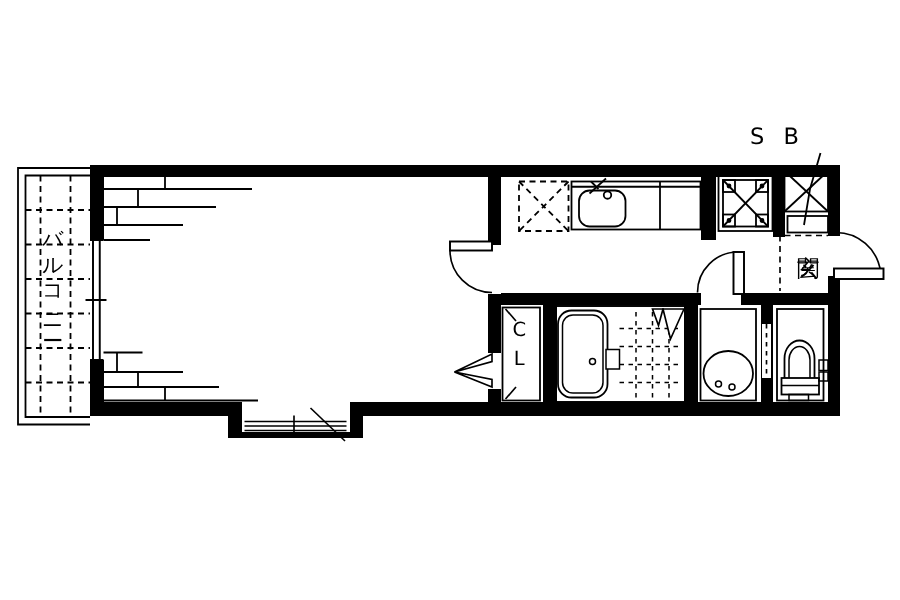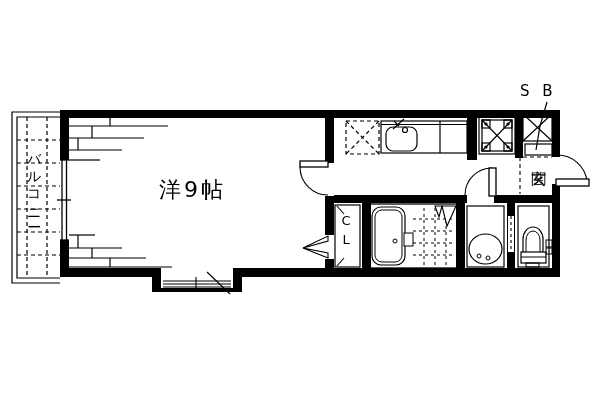--- a/index.html
+++ b/index.html
@@ -7,21 +7,21 @@
     position:relative;width:600px;height:400px;background:#ffffff;
     font-family:"DejaVu Sans",sans-serif;color:#000;overflow:hidden;
   }
   .stage svg{position:absolute;left:0;top:0;}
   .lbl{position:absolute;color:#000;white-space:nowrap;line-height:1.05;}
   .v{writing-mode:vertical-rl;text-orientation:upright;}
   .lbl-room{left:159px;top:178px;font-size:22px;letter-spacing:3px;}
   .lbl-balcony{left:27px;top:143px;font-size:14px;letter-spacing:3px;}
   .lbl-genkan{left:530px;top:158px;font-size:15px;letter-spacing:2px;}
   .lbl-cl{left:339px;top:213px;font-size:13px;letter-spacing:4px;}
-  .lbl-sb{left:520px;top:84px;font-size:15px;letter-spacing:4px;}
+  .lbl-sb{left:500px;top:84px;font-size:15px;letter-spacing:4px;}
   .lbl-note{left:220px;top:292px;font-size:18px;letter-spacing:1px;}
 </style>
 </head>
 <body>
 
 <div class="stage">
 
   <svg width="600" height="400" viewBox="0 0 600 400">
     <g fill="#000" shape-rendering="crispEdges">
       <rect x="60" y="110" width="500" height="8"></rect>
@@ -200,18 +200,17 @@
       <path d="M523,253 L523,239 A10,12 0 0 1 543,239 L543,253 Z" fill="#fff" stroke="#000" stroke-width="1.2"></path>
       <path d="M526,252 L526,240 A7,9 0 0 1 540,240 L540,252" fill="none" stroke="#000" stroke-width="1"></path>
       <rect x="521" y="252" width="25" height="11" fill="#fff" stroke="#000" stroke-width="1.2"></rect>
       <path d="M521,257 L546,257" stroke="#000" stroke-width="1"></path>
       <rect x="526" y="263" width="13" height="4" fill="none" stroke="#000" stroke-width="1"></rect>
       <rect x="546" y="240" width="6" height="7" fill="none" stroke="#000" stroke-width="1"></rect>
       <rect x="546" y="248" width="6" height="6" fill="none" stroke="#000" stroke-width="1"></rect>
     </g>
   </svg>
 
-  <div class="lbl lbl-room">洋9帖</div>
   <div class="lbl lbl-balcony v">バルコニー</div>
   <div class="lbl lbl-genkan v">玄関</div>
   <div class="lbl lbl-cl v">CL</div>
   <div class="lbl lbl-sb">S B</div>
 </div>
 
 </body></html>

